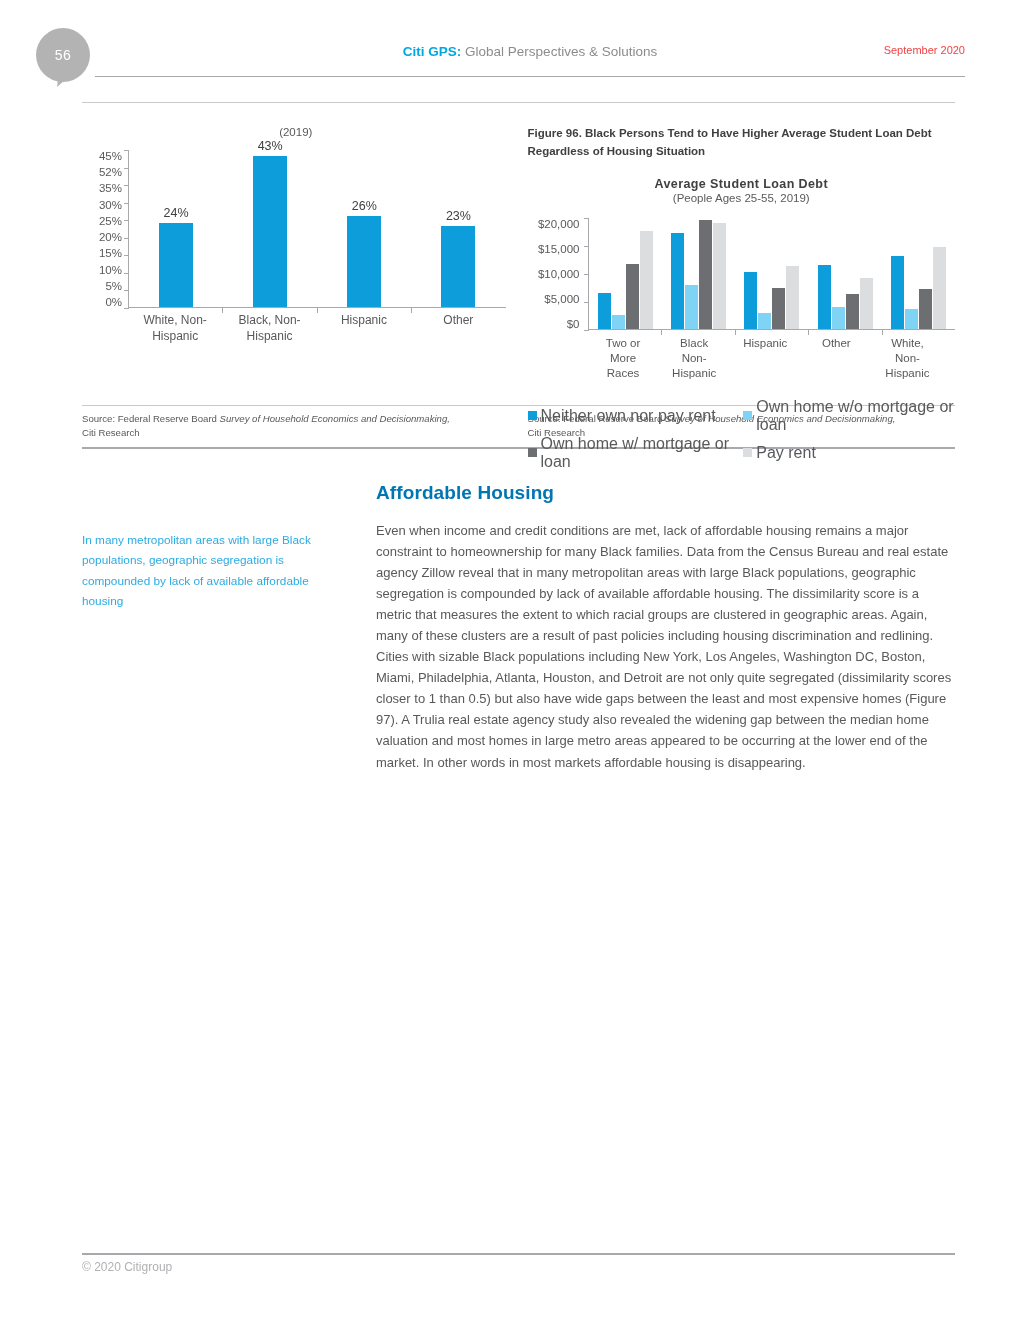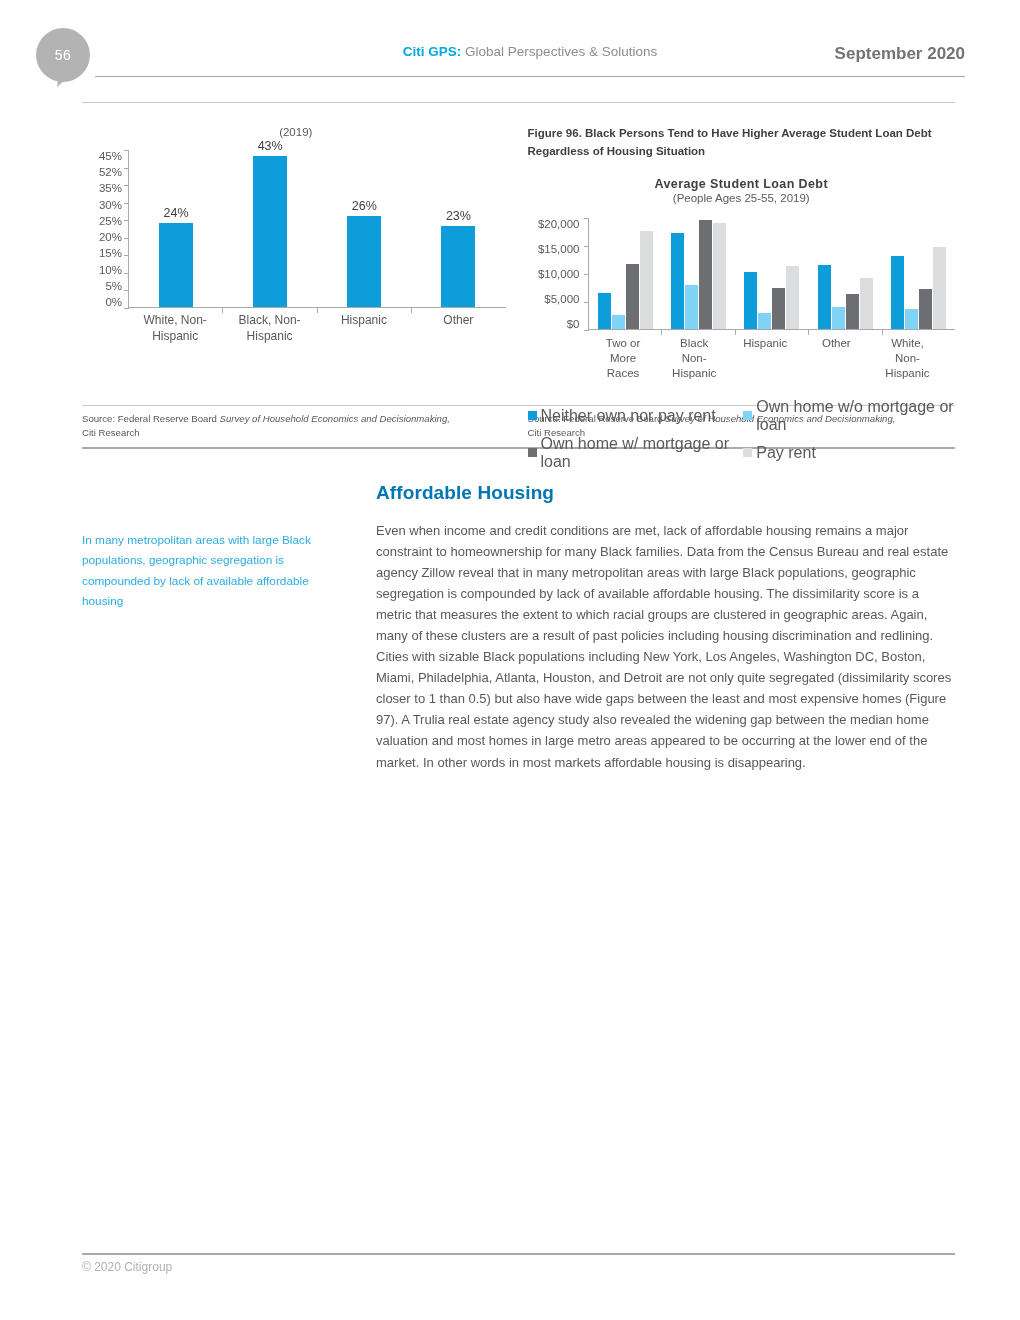--- a/index.html
+++ b/index.html
@@ -31,21 +31,21 @@
   .header-row {
     position:absolute; left:95px; top:44px; right:55px;
     display:flex; align-items:baseline;
   }
   .hdr-center {
     position:absolute; left:0; right:0; text-align:center;
     font-size:13.5px;
   }
   .hdr-brand { color:#00a8e1; font-weight:bold; }
   .hdr-sub { color:#8c8c8c; }
-  .hdr-date { margin-left:auto; color:#737373; font-size:17px; position:relative; z-index:2;font-weight:bold;}
+  .hdr-date { margin-left:auto; color:#ef4444; font-size:11px; position:relative; z-index:2;}
   .hdr-rule {
     position:absolute; left:95px; right:55px; top:76px;
     border-top:1px solid #a7a9ac;
   }
 
   
   .figures { position:absolute; left:82px; top:102px; right:65px; }
   .fig-toprule { border-top:1px solid #c8c9cb; }
   .fig-row { display:flex; gap:18px; padding-top:22px; }
   .fig-col { width:436px; position:relative; }

